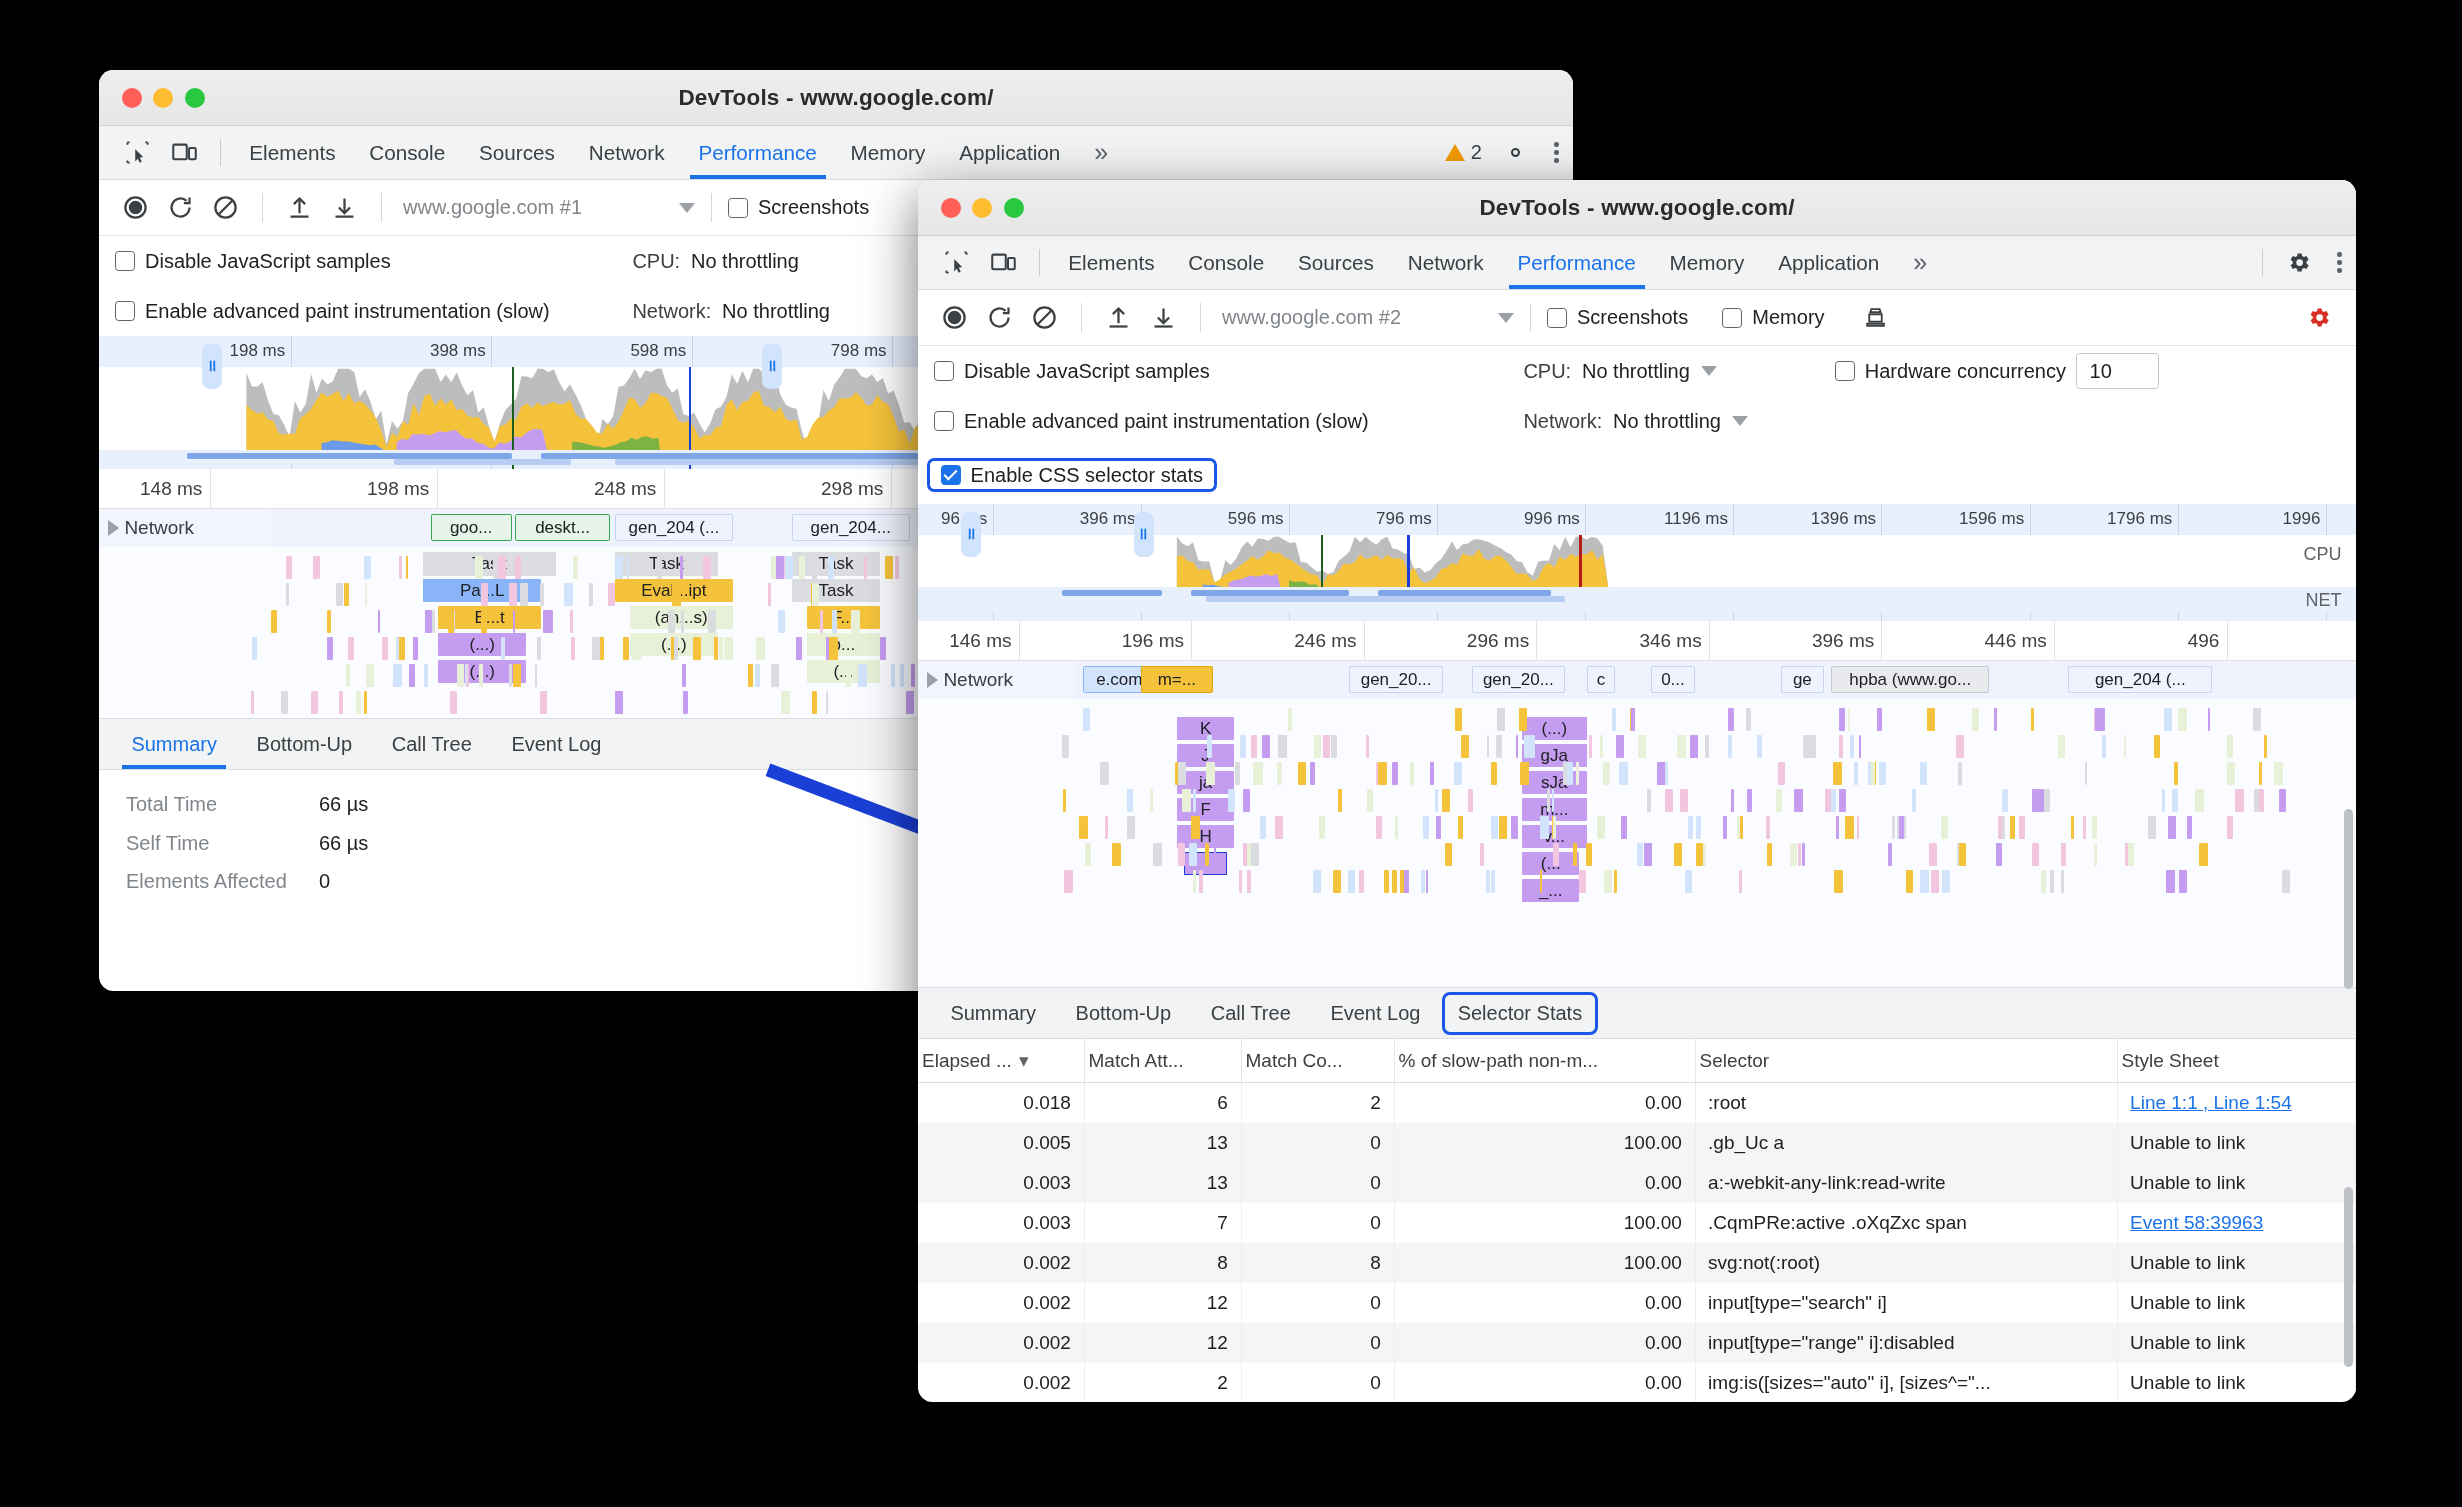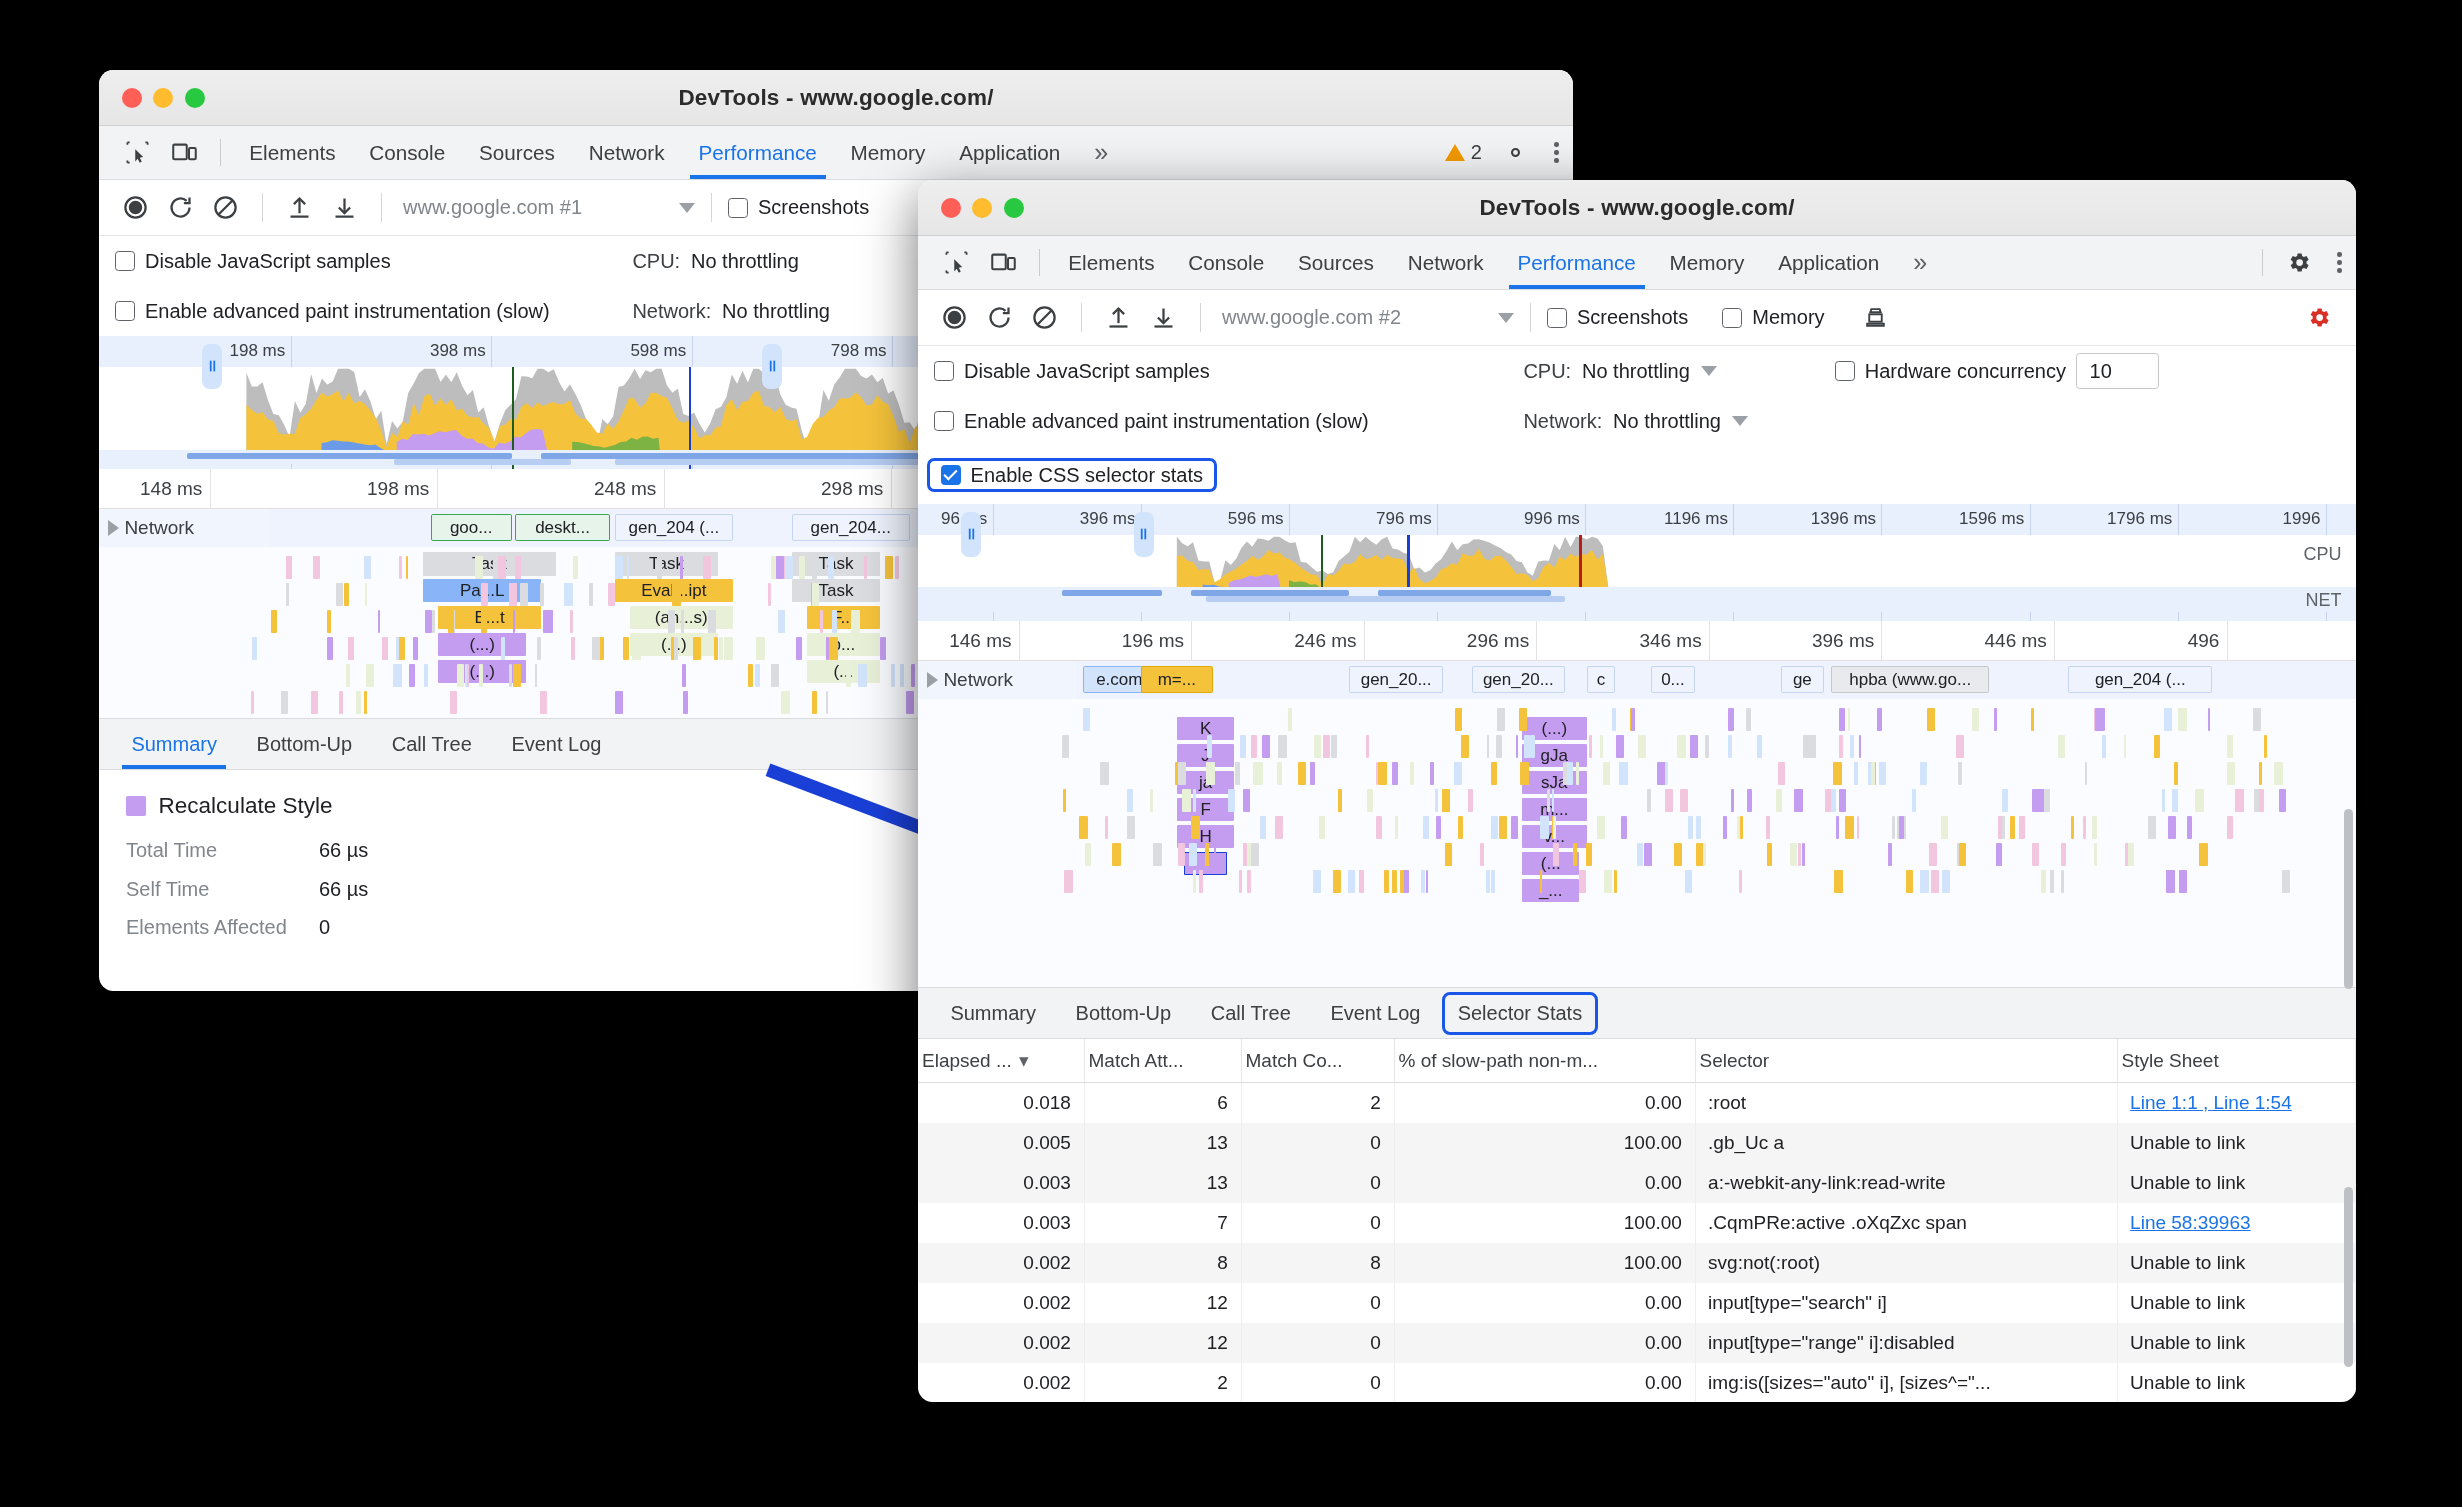--- a/index.html
+++ b/index.html
@@ -613,24 +613,20 @@
     </div>
 
   <div class="drawertabs">
     <div class="dtab active">Summary</div>
     <div class="dtab">Bottom-Up</div>
     <div class="dtab">Call Tree</div>
     <div class="dtab">Event Log</div>
   </div>
 
   <div class="sumbody">
-    <div class="sumtitle">
-      <span class="swatch"></span>
-      <span>Recalculate Style</span>
-    </div>
     <div class="sumrow">
       <div class="sumkey">Total Time</div>
       <div class="sumval">66 µs</div>
     </div>
     <div class="sumrow">
       <div class="sumkey">Self Time</div>
       <div class="sumval">66 µs</div>
     </div>
     <div class="sumrow">
       <div class="sumkey">Elements Affected</div>
@@ -1205,21 +1201,21 @@
             <td class="num">0.00</td>
             <td class="">a:-webkit-any-link:read-write</td>
             <td class="">Unable to link</td>
           </tr>
           <tr class="">
             <td class="num">0.003</td>
             <td class="num">7</td>
             <td class="num">0</td>
             <td class="num">100.00</td>
             <td class="">.CqmPRe:active .oXqZxc span</td>
-            <td class=""><span class="link">Line 58:39963</span></td>
+            <td class=""><span class="link">Event 58:39963</span></td>
           </tr>
           <tr class="alt">
             <td class="num">0.002</td>
             <td class="num">8</td>
             <td class="num">8</td>
             <td class="num">100.00</td>
             <td class="">svg:not(:root)</td>
             <td class="">Unable to link</td>
           </tr>
           <tr class="">

